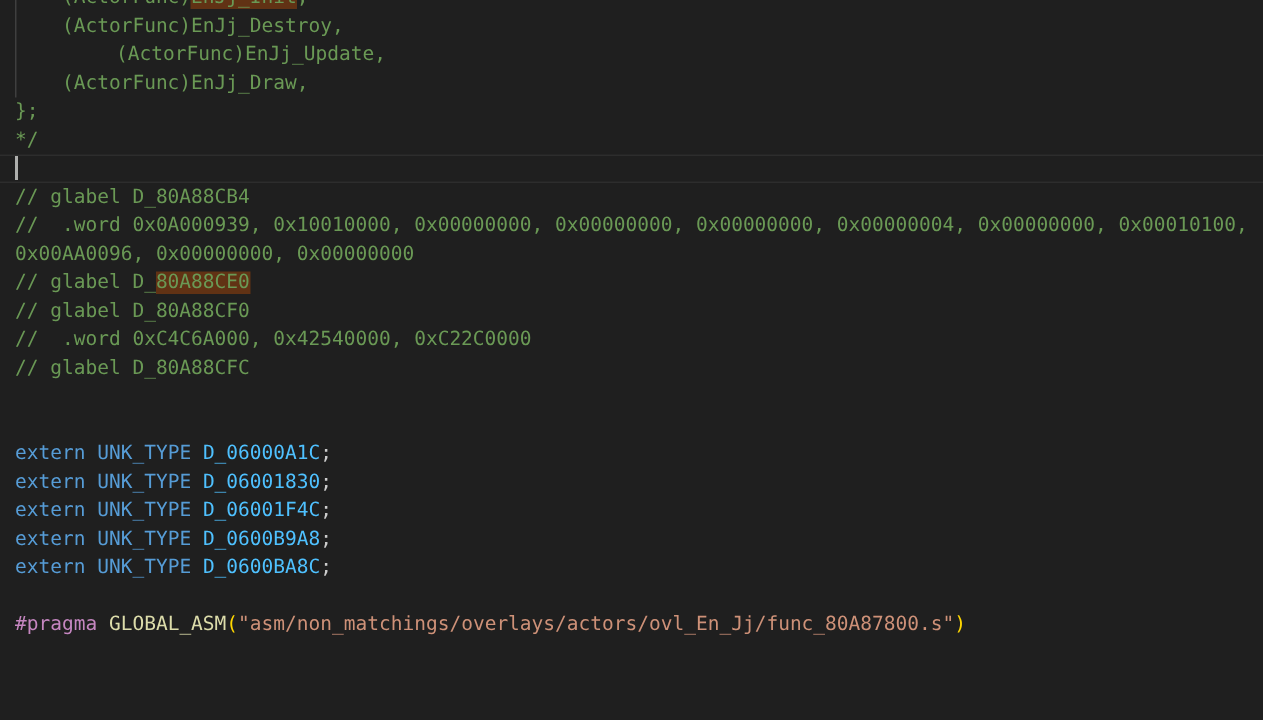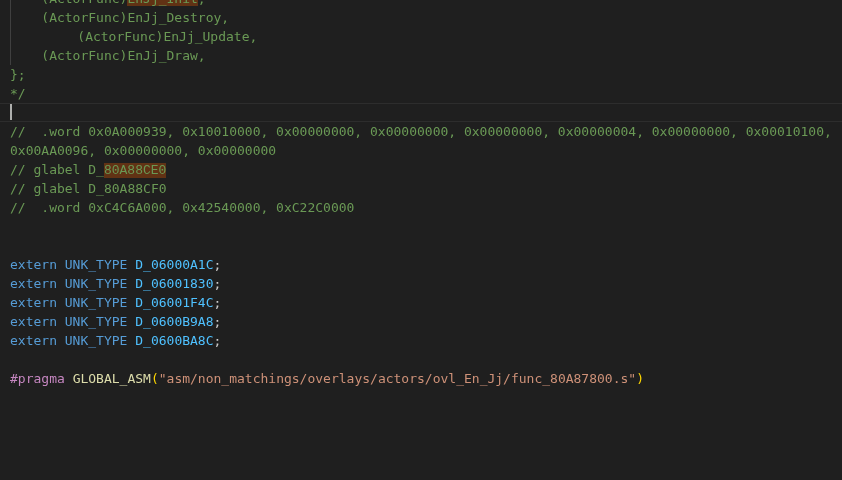--- a/index.html
+++ b/index.html
@@ -65,25 +65,27 @@
 <div class="editor">
   <div class="indent-guide" style="background: rgb(63, 63, 63);"></div>
   <div class="lines" id="lines">
       <div class="line"><span class="tok" style="color: rgb(106, 153, 85);">    (ActorFunc)</span><span class="tok" style="color: rgb(106, 153, 85); background: rgb(97, 50, 20);">EnJj_Init</span><span class="tok" style="color: rgb(106, 153, 85);">,</span></div>
       <div class="line"><span class="tok" style="color: rgb(106, 153, 85);">    (ActorFunc)EnJj_Destroy,</span></div>
       <div class="line"><span class="tok" style="color: rgb(106, 153, 85); padding-left: 36px;">    (ActorFunc)EnJj_Update,</span></div>
       <div class="line"><span class="tok" style="color: rgb(106, 153, 85);">    (ActorFunc)EnJj_Draw,</span></div>
       <div class="line"><span class="tok" style="color: rgb(106, 153, 85);">};</span></div>
       <div class="line"><span class="tok" style="color: rgb(106, 153, 85);">*/</span></div>
       <div class="line current" style="border-top: 1px solid rgb(45, 45, 45); border-bottom: 1px solid rgb(45, 45, 45);"></div>
+      <div class="line"><span class="tok" style="color: rgb(106, 153, 85);">// glabel D_80A88CB4</span></div>
       <div class="line"><span class="tok" style="color: rgb(106, 153, 85);">//  .word 0x0A000939, 0x10010000, 0x00000000, 0x00000000, 0x00000000, 0x00000004, 0x00000000, 0x00010100,</span></div>
       <div class="line"><span class="tok" style="color: rgb(106, 153, 85);">0x00AA0096, 0x00000000, 0x00000000</span></div>
-      <div class="line"><span class="tok" style="color: rgb(106, 153, 85);">// glabel D_</span><span class="tok" style="color: rgb(106, 153, 85); background: rgb(97, 50, 20); font-family: Liberation Mono, monospace;">80A88CE0</span></div>
+      <div class="line"><span class="tok" style="color: rgb(106, 153, 85);">// glabel D_</span><span class="tok" style="color: rgb(106, 153, 85); background: rgb(97, 50, 20);">80A88CE0</span></div>
       <div class="line"><span class="tok" style="color: rgb(106, 153, 85); margin-top: 45px;">// glabel D_80A88CF0</span></div>
       <div class="line"><span class="tok" style="color: rgb(106, 153, 85);">//  .word 0xC4C6A000, 0x42540000, 0xC22C0000</span></div>
+      <div class="line"><span class="tok" style="color: rgb(106, 153, 85);">// glabel D_80A88CFC</span></div>
       <div class="line"></div>
       <div class="line"></div>
       <div class="line"><span class="tok" style="color: rgb(86, 156, 214);">extern </span><span class="tok" style="color: rgb(86, 156, 214);">UNK_TYPE </span><span class="tok" style="color: rgb(79, 193, 255);">D_06000A1C</span><span class="tok" style="color: rgb(204, 204, 204);">;</span></div>
       <div class="line"><span class="tok" style="color: rgb(86, 156, 214);">extern </span><span class="tok" style="color: rgb(86, 156, 214);">UNK_TYPE </span><span class="tok" style="color: rgb(79, 193, 255);">D_06001830</span><span class="tok" style="color: rgb(204, 204, 204);">;</span></div>
       <div class="line"><span class="tok" style="color: rgb(86, 156, 214);">extern </span><span class="tok" style="color: rgb(86, 156, 214);">UNK_TYPE </span><span class="tok" style="color: rgb(79, 193, 255);">D_06001F4C</span><span class="tok" style="color: rgb(204, 204, 204);">;</span></div>
       <div class="line"><span class="tok" style="color: rgb(86, 156, 214);">extern </span><span class="tok" style="color: rgb(86, 156, 214);">UNK_TYPE </span><span class="tok" style="color: rgb(79, 193, 255);">D_0600B9A8</span><span class="tok" style="color: rgb(204, 204, 204);">;</span></div>
       <div class="line"><span class="tok" style="color: rgb(86, 156, 214);">extern </span><span class="tok" style="color: rgb(86, 156, 214);">UNK_TYPE </span><span class="tok" style="color: rgb(79, 193, 255);">D_0600BA8C</span><span class="tok" style="color: rgb(204, 204, 204);">;</span></div>
       <div class="line"></div>
       <div class="line"><span class="tok" style="color: rgb(197, 134, 192);">#pragma </span><span class="tok" style="color: rgb(220, 220, 170);">GLOBAL_ASM</span><span class="tok" style="color: rgb(255, 215, 0);">(</span><span class="tok" style="color: rgb(206, 145, 120);">"asm/non_matchings/overlays/actors/ovl_En_Jj/func_80A87800.s"</span><span class="tok" style="color: rgb(255, 215, 0);">)</span></div>
       <div class="line"></div>

